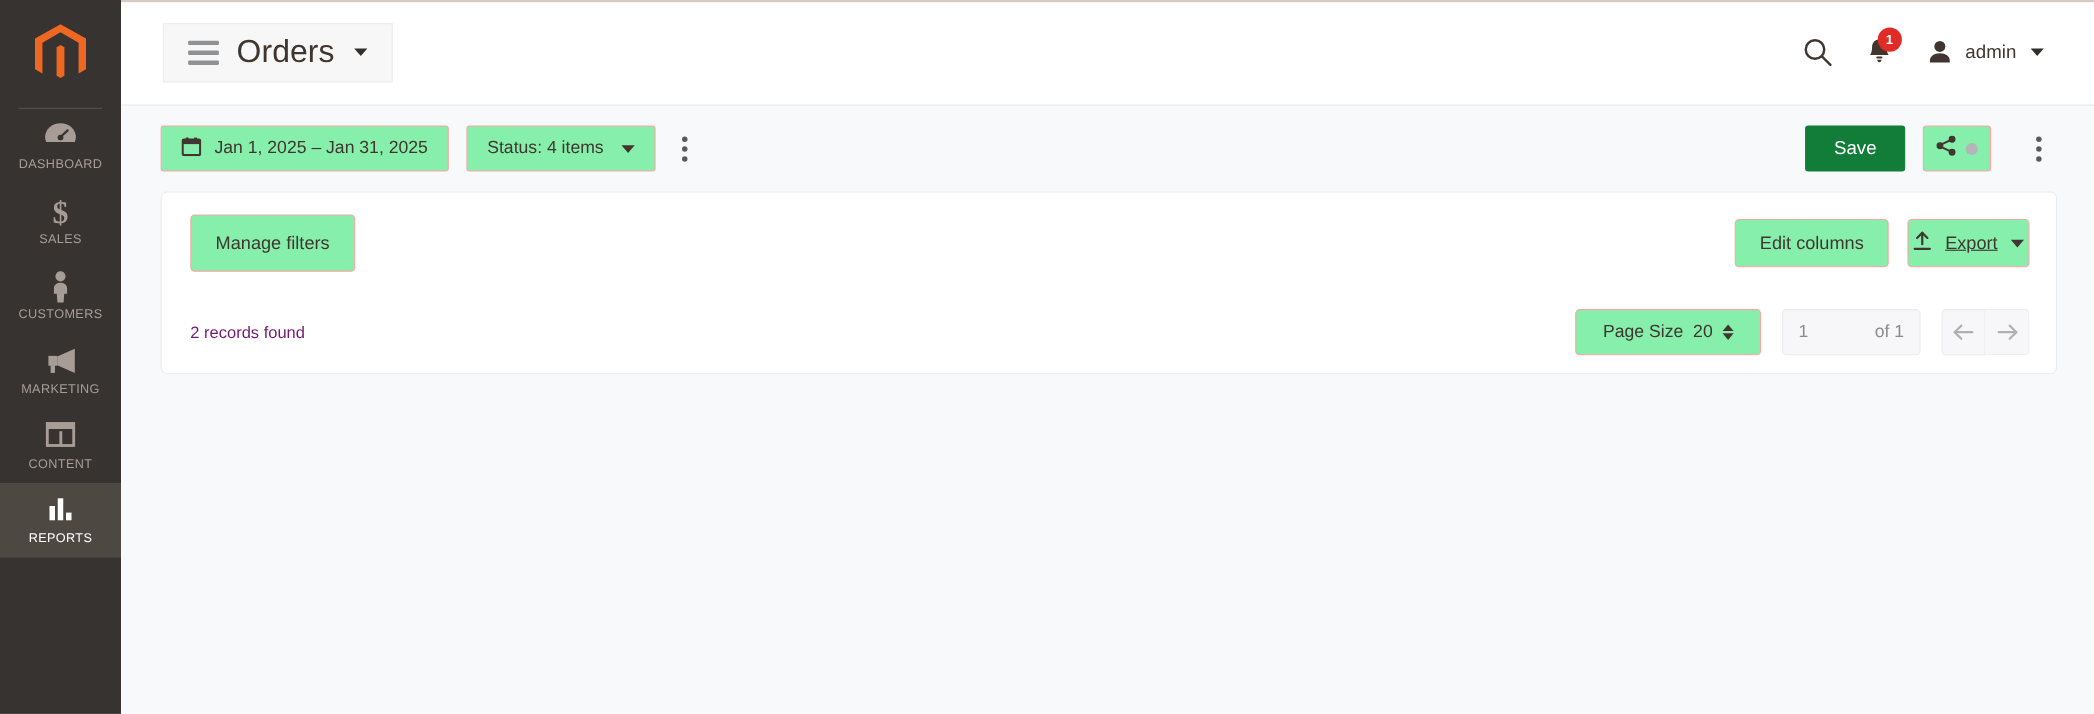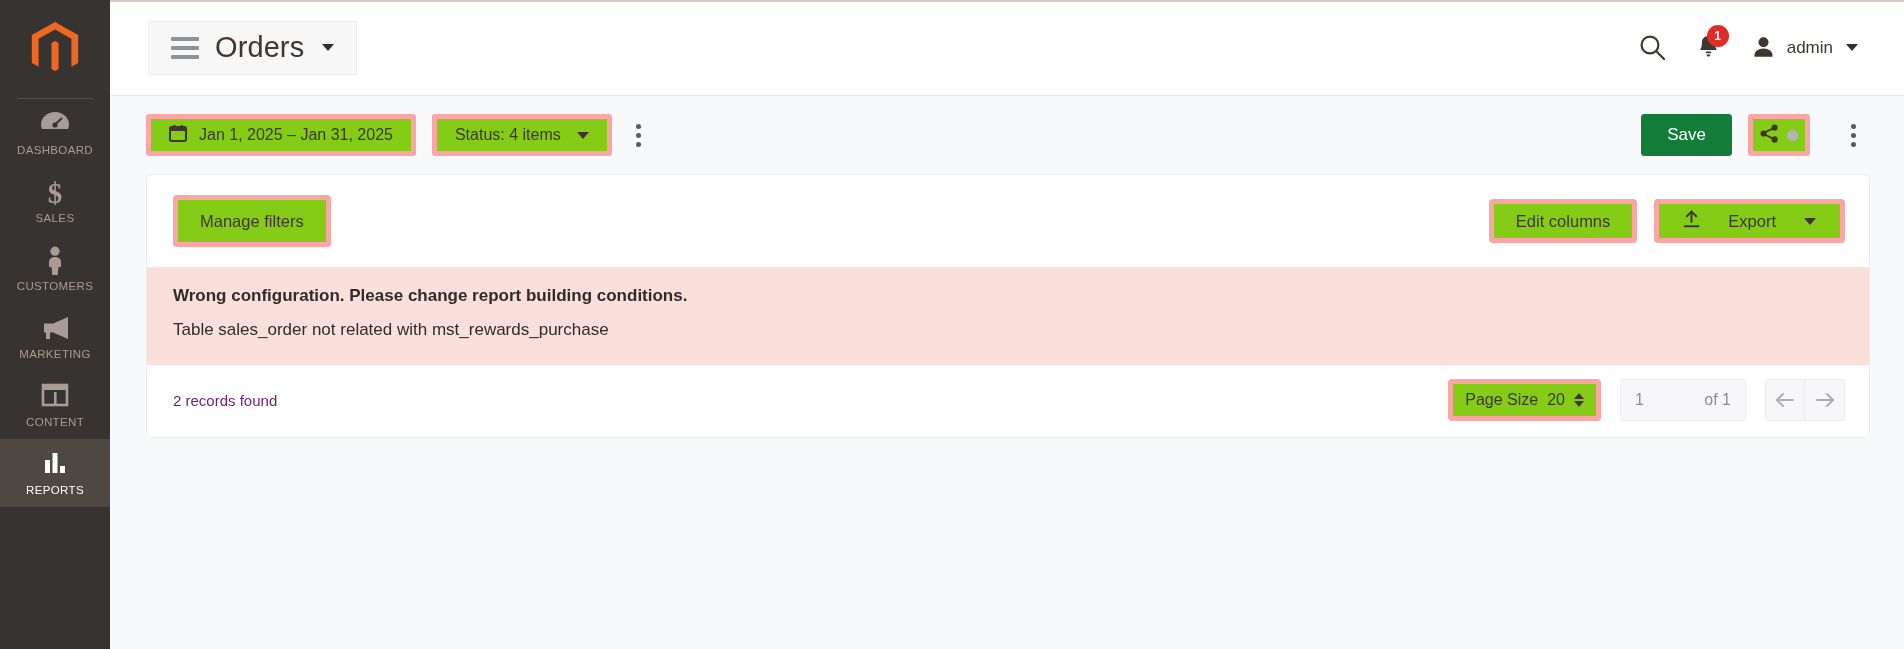--- a/index.html
+++ b/index.html
@@ -74,21 +74,21 @@
   }
   .admin-wrap { display: flex; align-items: center; gap: 11px; cursor: pointer; }
   .admin-name { font-size: 17px; color: #41362f; }
 
   
   .toolbar {
     height: 78px; display: flex; align-items: center; padding: 0 34px 0 36px;
     background: #f8f9fb;
   }
   .btn {
-    background: #84cc16; border: 5px solid #fca5a5; border-radius: 3px;
+    background: #86efac; border: 1px solid #fca5a5; border-radius: 3px;
     font-size: 16px; color: #41362f; cursor: pointer;
     display: inline-flex; align-items: center; justify-content: center;
     font-family: "Liberation Sans", sans-serif;
   }
   .btn-daterange { height: 42px; padding: 0 18px; gap: 12px; }
   .btn-status { height: 42px; padding: 0 18px; gap: 16px; margin-left: 16px; }
   .caret-sm {
     width: 0; height: 0; border-left: 6px solid transparent; border-right: 6px solid transparent;
     border-top: 7px solid #41362f;
   }
@@ -113,35 +113,35 @@
   .card {
     background: #ffffff; border: 1px solid #ececec; border-radius: 6px;
     width: 100%; overflow: hidden;
   }
   .card-top {
     display: flex; align-items: center; padding: 20px 24px 20px 26px;
   }
   .btn-manage { height: 52px; padding: 0 22px; font-size: 16.5px; border-radius: 4px; }
   .card-top-right { margin-left: auto; display: flex; align-items: center; gap: 17px; }
   .btn-editcols { height: 44px; padding: 0 22px; font-size: 16.5px; border-radius: 4px; }
-  .btn-export { height: 44px; padding: 0 24px; gap: 28px; font-size: 16.5px; border-radius: 4px; }
+  .btn-export { height: 44px; padding: 0 4px; gap: 12px; font-size: 16.5px; border-radius: 4px; text-decoration: underline; }
 
   
   .error-band { background: #fbdfda; padding: 16px 26px 20px; }
   .error-title { font-size: 17px; font-weight: 700; color: #2f2c2a; line-height: 26px; }
   .error-detail { font-size: 17px; color: #2f2c2a; line-height: 30px; margin-top: 6px; }
 
   
   .card-footer {
     display: flex; align-items: center; padding: 14px 24px 16px 26px;
   }
   .records { font-size: 15px; color: #701a75; }
   .footer-right { margin-left: auto; display: flex; align-items: center; gap: 19px; }
   .pagesize {
-    height: 42px; padding: 0 12px; gap: 9px; font-size: 16px; border-radius: 4px;
+    height: 42px; padding: 0 24px; gap: 9px; font-size: 16px; border-radius: 4px;
   }
   .spin { display: flex; flex-direction: column; gap: 2px; line-height: 0; }
   .spin .up { width: 0; height: 0; border-left: 5px solid transparent; border-right: 5px solid transparent; border-bottom: 6px solid #41362f; }
   .spin .dn { width: 0; height: 0; border-left: 5px solid transparent; border-right: 5px solid transparent; border-top: 6px solid #41362f; }
   .pagebox {
     height: 42px; width: 126px; border: 1px solid #ececec; background: #f7f7f9;
     border-radius: 4px; display: flex; align-items: center; justify-content: space-between;
     padding: 0 14px; font-size: 16px; color: #8b8b8b;
   }
   .page-input { border: 0; background: transparent; width: 40px; font-size: 16px; color: #8b8b8b;
@@ -344,24 +344,20 @@
                     <path d="M3.8 6.3 L8.5 1.6 L13.2 6.3" fill="none" stroke="#41362f" stroke-width="2" stroke-linecap="round" stroke-linejoin="round"></path>
                     <line x1="1.6" y1="16.2" x2="15.4" y2="16.2" stroke="#41362f" stroke-width="2" stroke-linecap="round"></line>
                   </svg>
               </span>
               <span>Export</span>
               <span class="caret-sm"></span>
             </button>
           </div>
         </div>
 
-        <div class="error-band">
-          <div class="error-title">Wrong configuration. Please change report building conditions.</div>
-          <div class="error-detail">Table sales_order not related with mst_rewards_purchase</div>
-        </div>
 
         <div class="card-footer">
           <span class="records">2 records found</span>
           <div class="footer-right">
 
             <button class="btn pagesize">
               <span>Page Size</span>
               <span>20</span>
               <span class="spin">
                   <span class="up"></span>

